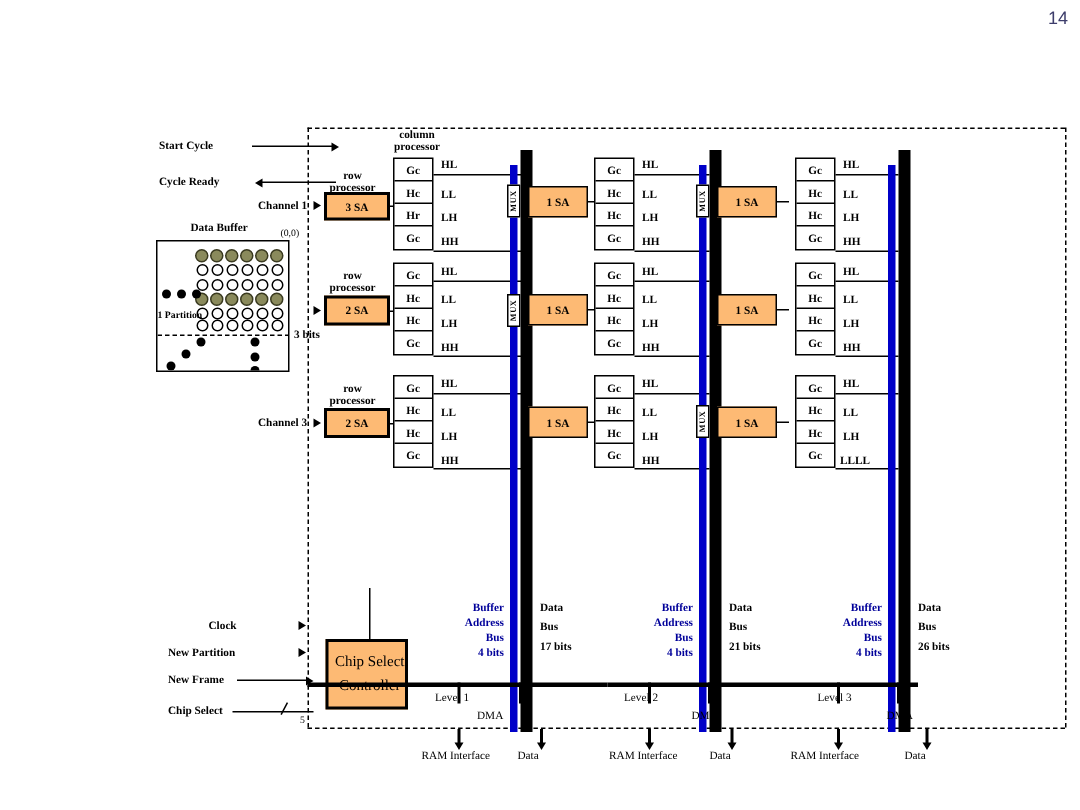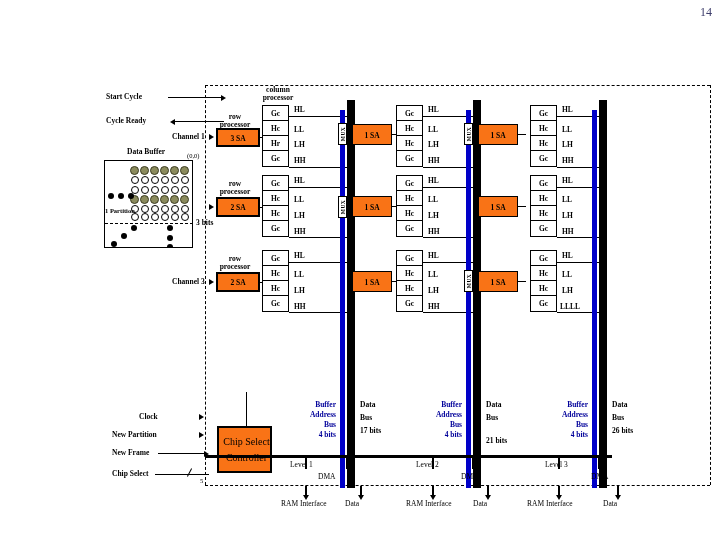--- a/index.html
+++ b/index.html
@@ -6,41 +6,41 @@
   body{
     width:720px;height:540px;background:#ffffff;
     font-family:"Liberation Serif", serif;
     overflow:hidden;position:relative;
   }
   #stage{position:relative;width:720px;height:540px;}
 
   
   .page-num{
     position:absolute;right:8px;top:5px;
-    font-family:Liberation Serif, serif;
+    font-family:Liberation Sans, sans-serif;
     font-size:12px;color:#3d3d6b;
   }
   .slide-title{
     position:absolute;left:0;top:27px;width:720px;
     text-align:center;
     font-family:"Liberation Serif", serif;
     font-size:26px;font-weight:bold;color:#b30f13;
     letter-spacing:.3px;
   }
 
   
   .lbl{position:absolute;font-family:"Liberation Serif",serif;font-size:7.5px;color:#000;
        white-space:nowrap;line-height:1.12;font-weight:bold;}
   .lbl.blue{color:#00009a;}
   .lbl.plain{font-weight:normal;}
   .lbl.sm{font-size:6.5px;}
   .lbl.c{text-align:center;}
   .lbl.r{text-align:right;}
 
-  .box{position:absolute;border:1.6px solid #000;background:#f97316;box-sizing:border-box;}
+  .box{position:absolute;border:1.6px solid #000;background:#fdba74;box-sizing:border-box;}
   .box.thick{border-width:2.4px;}
   .box .bt{position:absolute;left:0;right:0;top:50%;transform:translateY(-50%);
            text-align:center;font-size:7.5px;font-weight:bold;font-family:"Liberation Serif",serif;}
 
   .hline{position:absolute;background:#000;height:1.3px;}
   .vline{position:absolute;background:#000;width:1.3px;}
   .thickline{position:absolute;background:#000;height:3.4px;}
   .vbar{position:absolute;background:#000;}
   .bluebar{position:absolute;background:#0000c8;}
   .dash-h{position:absolute;border-top:1.4px dashed #000;height:0;}
@@ -407,21 +407,21 @@
   <div class="lbl plain" style="left:281px;top:500px;">RAM Interface</div>
   <div class="lbl plain" style="left:345px;top:500px;">Data</div>
 
   <div class="lbl blue r" style="left:420px;top:401px;width:42px;">Buffer</div>
   <div class="lbl blue r" style="left:420px;top:411px;width:42px;">Address</div>
   <div class="lbl blue r" style="left:420px;top:421px;width:42px;">Bus</div>
   <div class="lbl blue r" style="left:420px;top:431px;width:42px;">4  bits</div>
 
   <div class="lbl" style="left:486px;top:401px;">Data</div>
   <div class="lbl" style="left:486px;top:414px;">Bus</div>
-  <div class="lbl" style="left:486px;top:437px;">21 bits</div>
+  <div class="lbl" style="left:486px;top:427px;">21 bits</div>
 
   <div class="lbl plain" style="left:416px;top:461px;">Level 2</div>
   <div class="lbl plain" style="left:461px;top:473px;">DMA</div>
   <div class="tick" style="left:432px;top:455px;height:14px;"></div>
   <div class="tick" style="left:472px;top:455px;height:14px;"></div>
 
   <div class="tick" style="left:432px;top:486px;height:12px;"></div>
   <div class="arrowD" style="left:430px;top:495px;"></div>
   <div class="tick" style="left:487px;top:486px;height:12px;"></div>
   <div class="arrowD" style="left:485px;top:495px;"></div>

